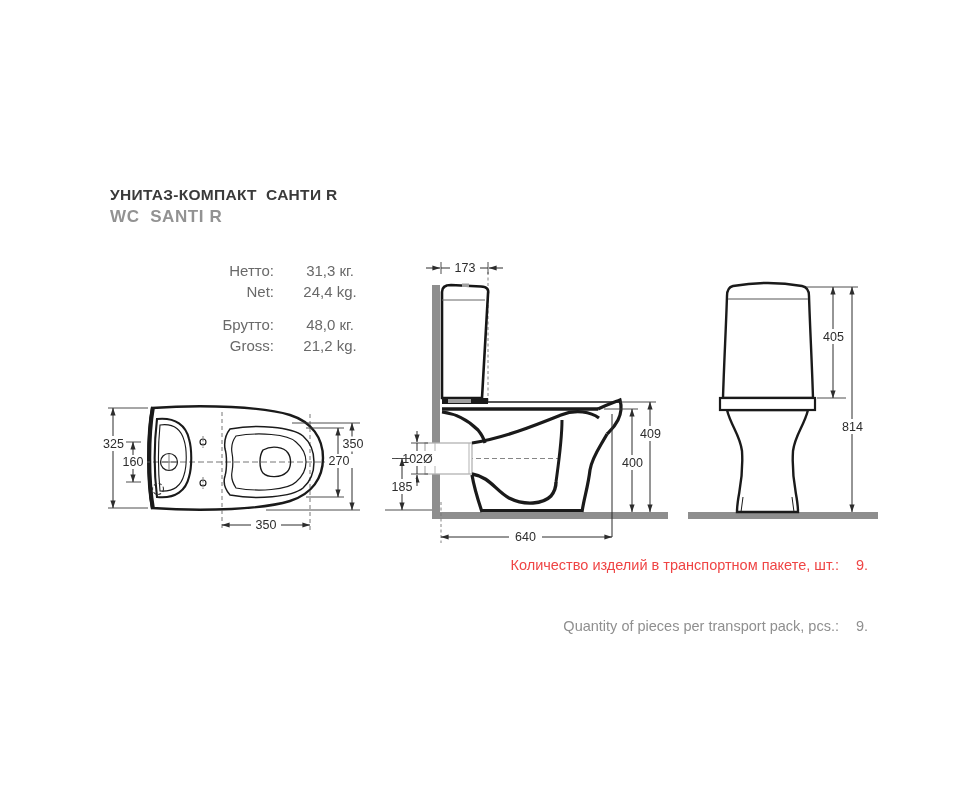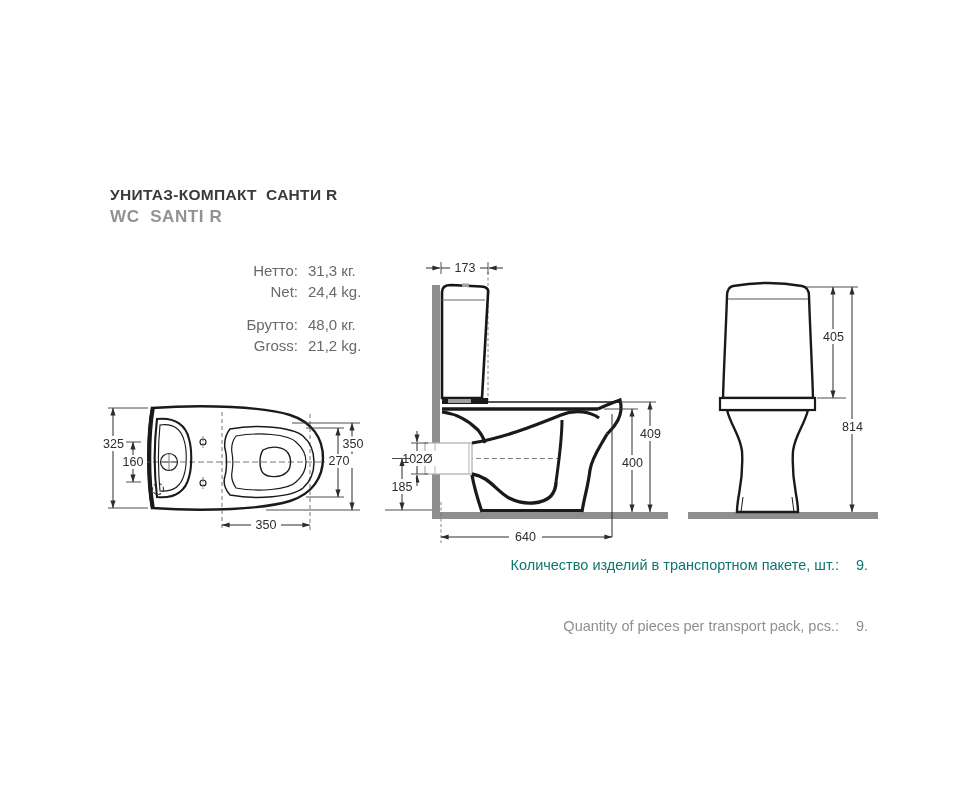--- a/index.html
+++ b/index.html
@@ -3,30 +3,30 @@
 <meta charset="utf-8">
 <style>
   html,body{margin:0;padding:0;background:#ffffff;}
   #canvas{position:relative;width:978px;height:800px;background:#ffffff;overflow:hidden;
           font-family:"Liberation Sans","DejaVu Sans",sans-serif;text-decoration:underline;}
   .abs{position:absolute;}
   .title-ru{left:110px;top:186px;font-size:15.5px;font-weight:700;color:#3a3a3a;
             letter-spacing:.3px;white-space:pre;}
   .title-en{left:110px;top:207px;font-size:17px;font-weight:700;color:#929292;
             letter-spacing:.6px;white-space:pre;}
-  .weights{left:220px;top:261px;width:150px;font-size:15px;color:#696969;}
+  .weights{left:211px;top:261px;width:150px;font-size:15px;color:#696969;}
   .w-row{display:flex;line-height:20.5px;}
   .w-row.gap{margin-top:13px;}
   .w-label{flex:1;text-align:right;}
-  .w-value{width:62px;margin-left:10px;text-align:left;}
+  .w-value{width:62px;margin-left:25px;text-align:center;}
   .packline{right:110px;top:555px;font-size:14.5px;}
   .p-row{display:flex;justify-content:flex-end;line-height:20.5px;}
   .p-row .p-text{text-align:right;}
   .p-row .p-qty{width:18px;margin-left:11px;text-align:right;}
-  .p-ru{color:#0f766e;}
+  .p-ru{color:#ef4444;}
   .p-en{color:#8f8f8f;margin-top:40px;}
   svg text{font-family:"Liberation Sans","DejaVu Sans",sans-serif;font-size:12.5px;fill:#2d2d2d;}
 </style>
 </head>
 <body>
 
 <div id="canvas">
 
   <div class="abs title-ru">УНИТАЗ-КОМПАКТ  САНТИ R</div>
   <div class="abs title-en">WC  SANTI R</div>

